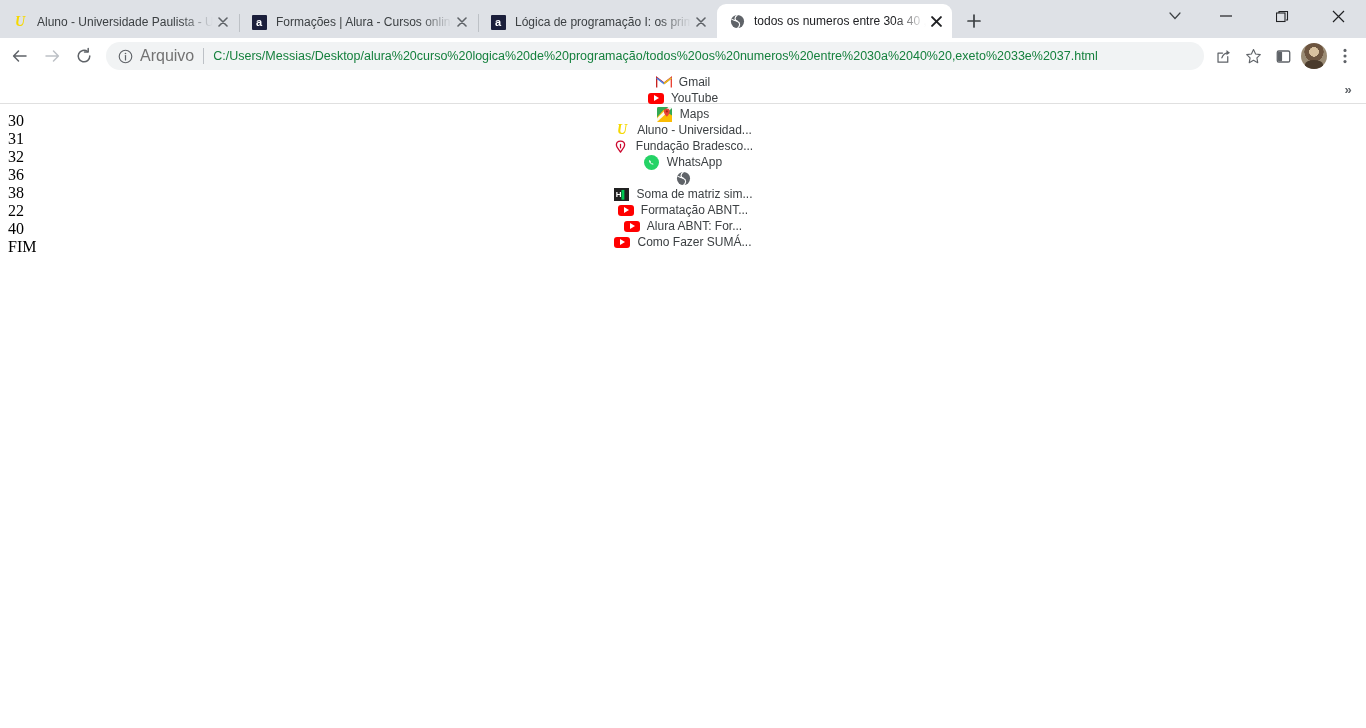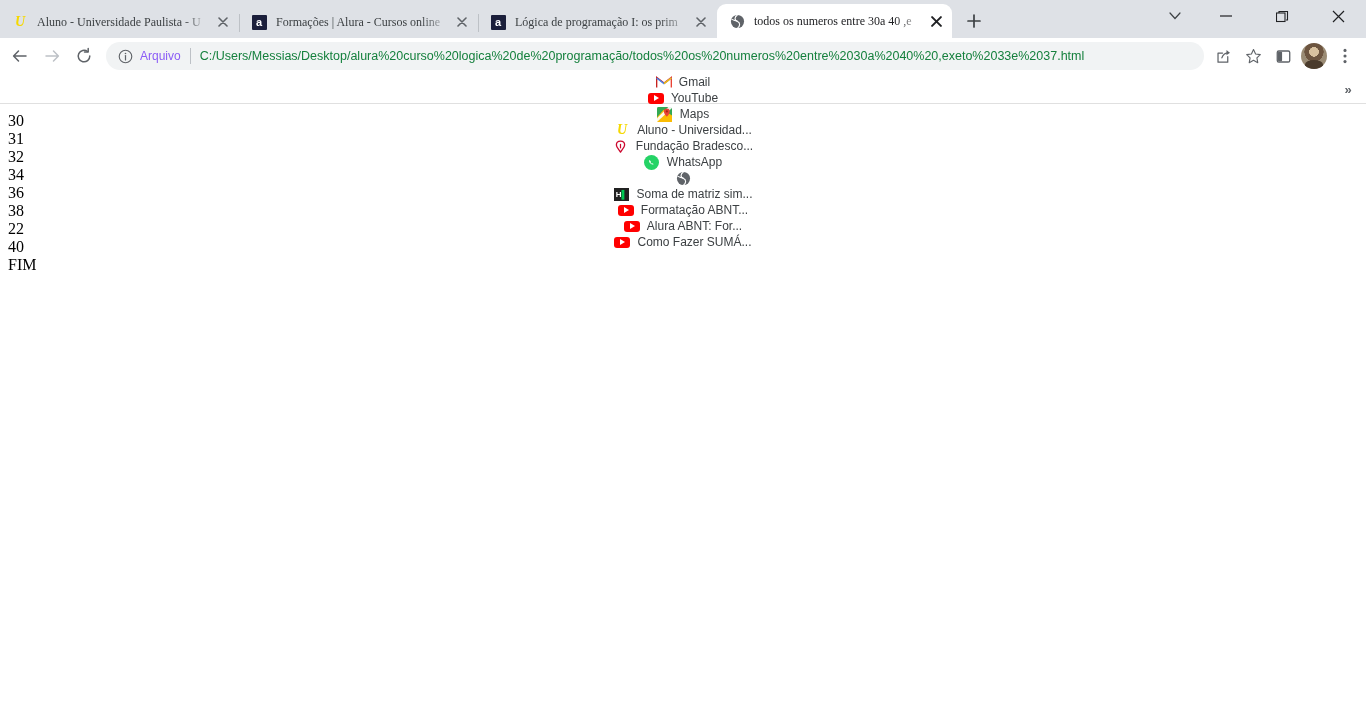--- a/index.html
+++ b/index.html
@@ -91,21 +91,20 @@
   }
   .fav-globe svg { display: block; }
   .tab-title {
     font-size: 12px;
     color: #3c4043;
     white-space: nowrap;
     overflow: hidden;
     flex: 1 1 auto;
     -webkit-mask-image: linear-gradient(to right, #000 82%, transparent 100%);
     mask-image: linear-gradient(to right, #000 82%, transparent 100%);
-    font-family: Liberation Serif, serif;
   }
   .tab.active .tab-title { color: #202124; }
   .tab-close {
     width: 20px;
     height: 20px;
     flex: 0 0 20px;
     display: flex;
     align-items: center;
     justify-content: center;
     margin-right: 4px;
@@ -169,22 +168,22 @@
   .omni-info {
     width: 18px;
     height: 18px;
     flex: 0 0 18px;
     display: flex;
     align-items: center;
     justify-content: center;
     margin-right: 6px;
   }
   .omni-scheme {
-    font-size: 12px;
-    color: #8b5cf6;
+    font-size: 16px;
+    color: #737373;
     flex: 0 0 auto;
     white-space: nowrap;
   }
   .omni-sep {
     width: 1px;
     height: 16px;
     background: #bdc1c6;
     margin: 0 9px;
     flex: 0 0 1px;
   }
@@ -565,19 +564,18 @@
     <span class="bm-label">Como Fazer SUMÁ...</span>
   </div>
 
   <div class="bm-overflow">»</div>
 </div>
 
 <div class="page">
   <div>30</div>
   <div>31</div>
   <div>32</div>
-  <div>34</div>
   <div>36</div>
   <div>38</div>
   <div>22</div>
   <div>40</div>
   <div>FIM</div>
 </div>
 
 </body></html>

